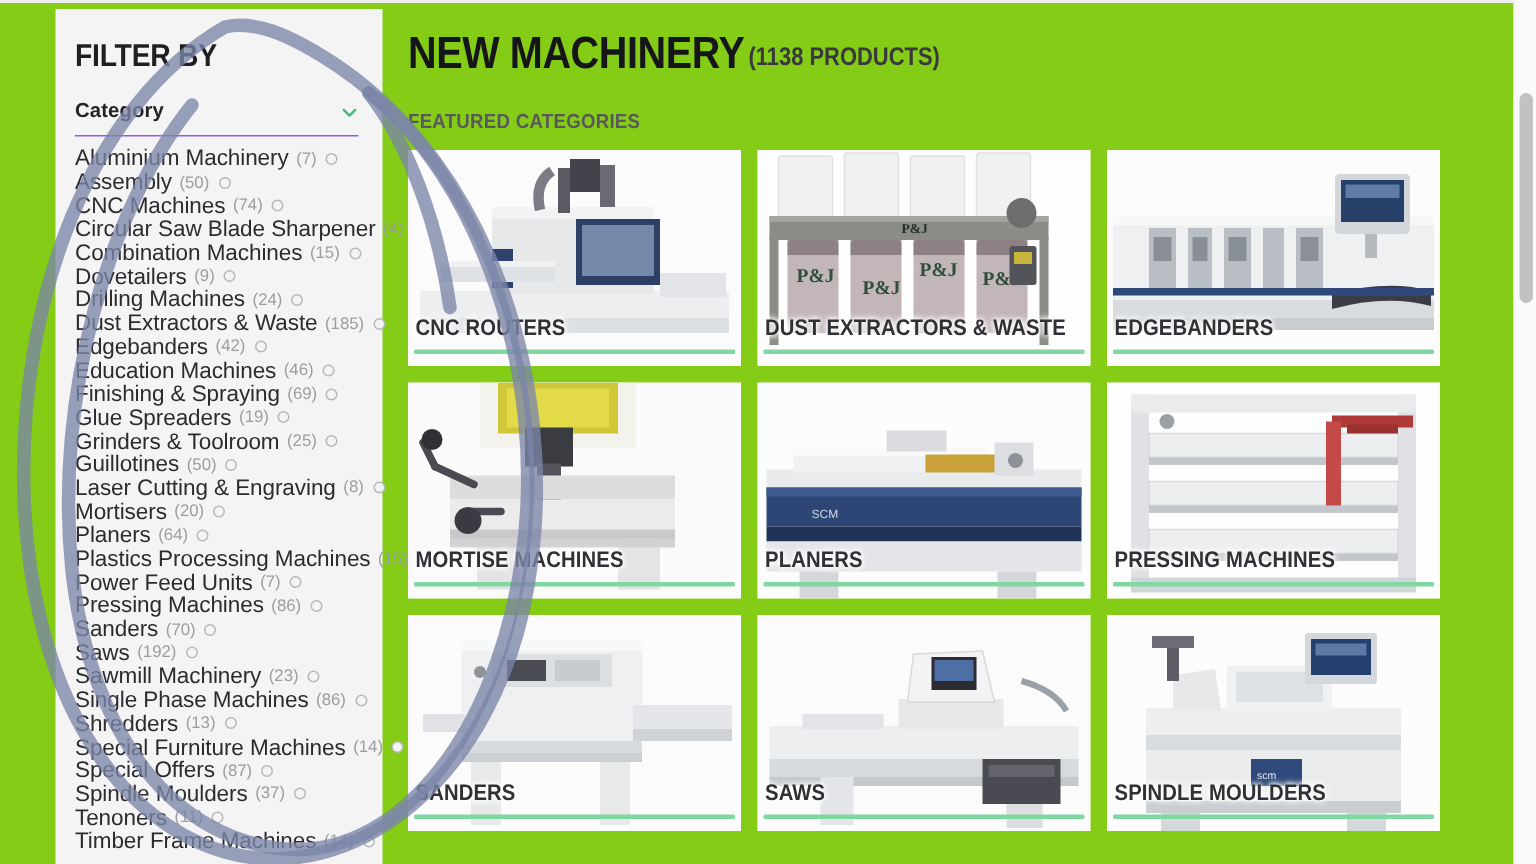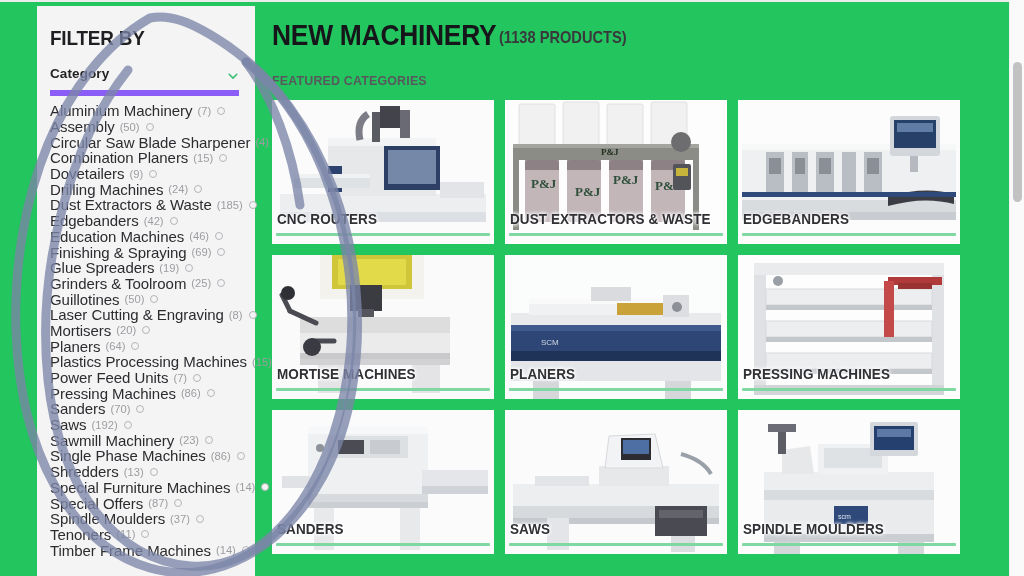--- a/index.html
+++ b/index.html
@@ -9,21 +9,21 @@
     height: 576px;
     overflow: hidden;
     background: #ffffff;
     font-family: "Liberation Sans", sans-serif;
   }
 
   #page {
     position: relative;
     width: 1024px;
     height: 576px;
-    background: #22c55e;
+    background: #84cc16;
     overflow: hidden;
   }
 
   .top-rule {
     position: absolute;
     top: 0; left: 0;
     width: 1024px;
     height: 2px;
     background: #ececec;
   }
@@ -48,21 +48,21 @@
     transform: scaleX(0.9);
     transform-origin: left center;
     margin-bottom: 16px;
   }
 
   .category-header {
     display: flex;
     align-items: center;
     justify-content: space-between;
     padding-bottom: 9px;
-    border-bottom: 6px solid #8b5cf6;
+    border-bottom: 1px solid #8b5cf6;
     margin-bottom: 7px;
   }
 
   .category-header-label {
     font-size: 13.5px;
     font-weight: 700;
     color: #232326;
     letter-spacing: 0.1px;
   }
 
@@ -258,26 +258,31 @@
           <span class="cat-label">Aluminium Machinery</span>
           <span class="cat-count">(7)</span>
           <span class="cat-check"></span>
         </li>
         <li class="cat-row">
           <span class="cat-label">Assembly</span>
           <span class="cat-count">(50)</span>
           <span class="cat-check"></span>
         </li>
         <li class="cat-row">
+          <span class="cat-label">CNC Machines</span>
+          <span class="cat-count">(74)</span>
+          <span class="cat-check"></span>
+        </li>
+        <li class="cat-row">
           <span class="cat-label">Circular Saw Blade Sharpener</span>
           <span class="cat-count">(4)</span>
           <span class="cat-check"></span>
         </li>
         <li class="cat-row">
-          <span class="cat-label">Combination Planers</span>
+          <span class="cat-label">Combination Machines</span>
           <span class="cat-count">(15)</span>
           <span class="cat-check"></span>
         </li>
         <li class="cat-row">
           <span class="cat-label">Dovetailers</span>
           <span class="cat-count">(9)</span>
           <span class="cat-check"></span>
         </li>
         <li class="cat-row">
           <span class="cat-label">Drilling Machines</span>

